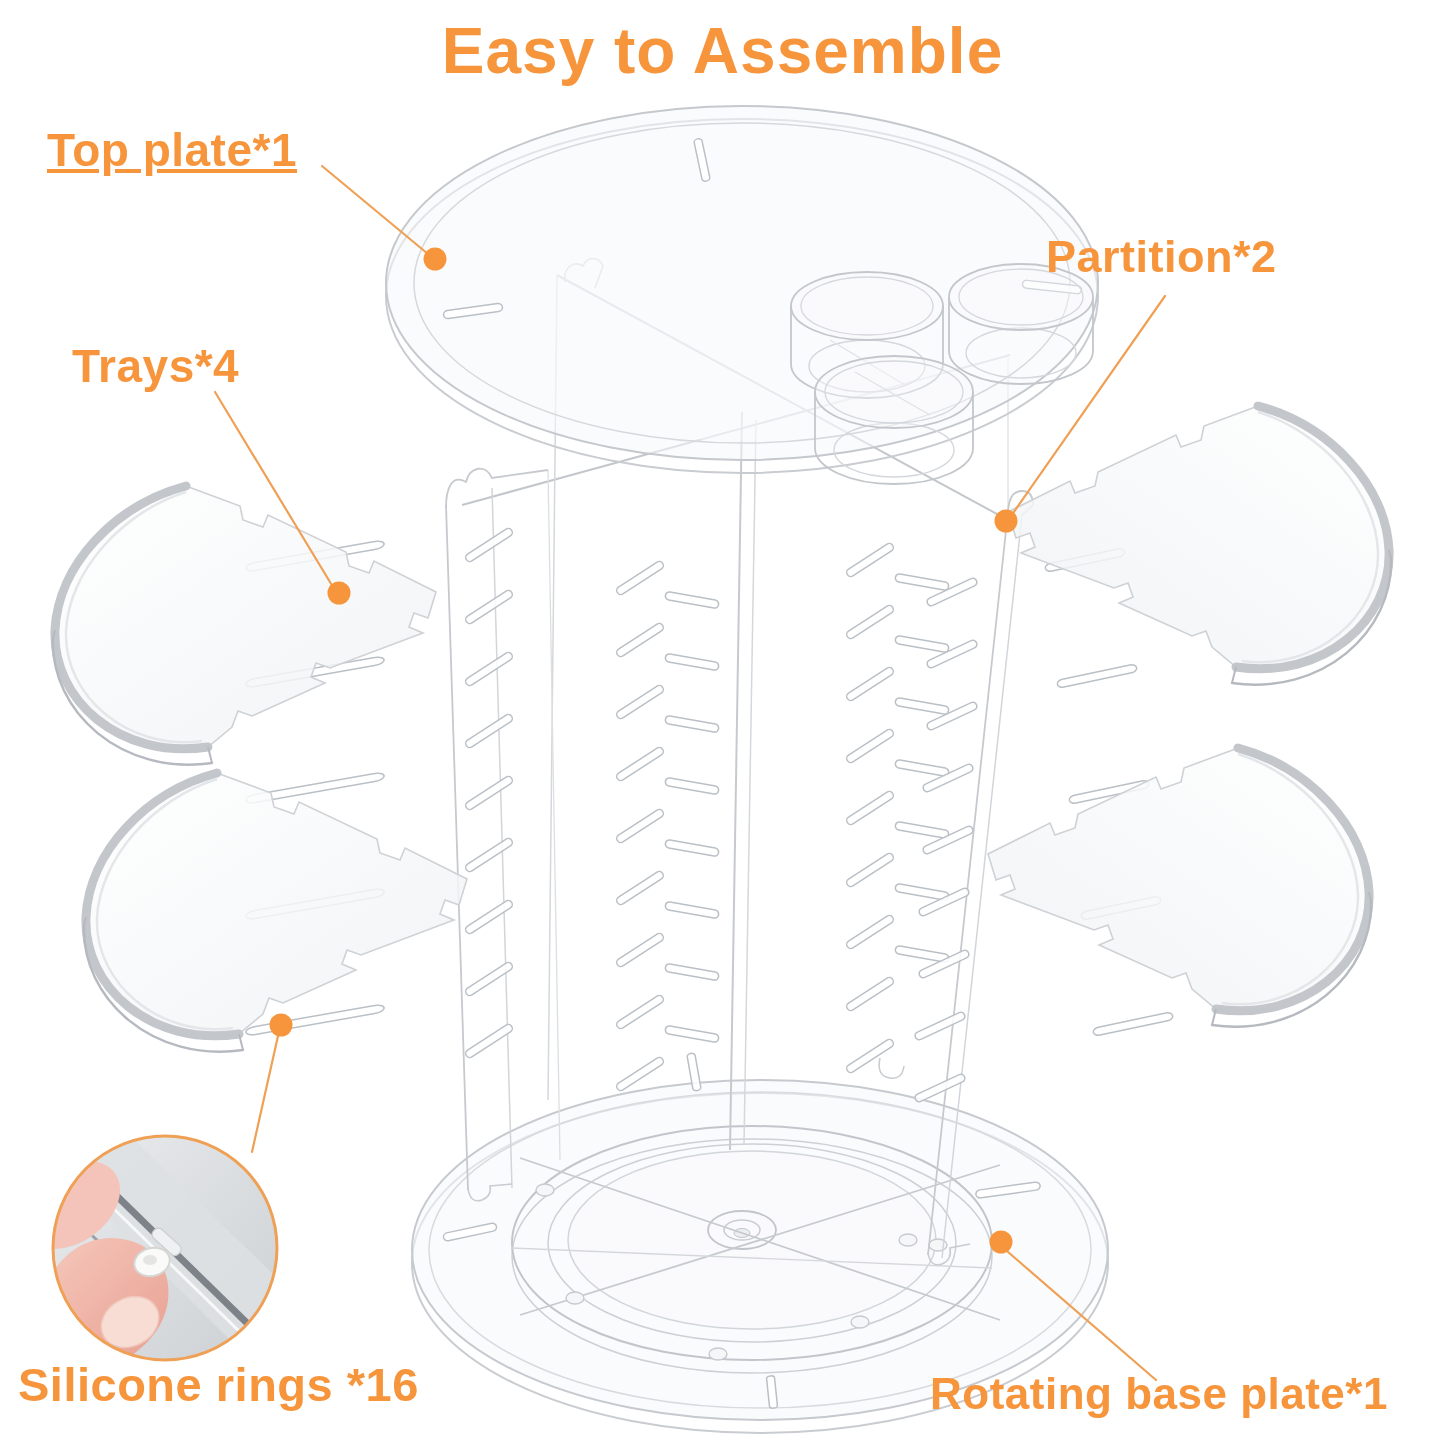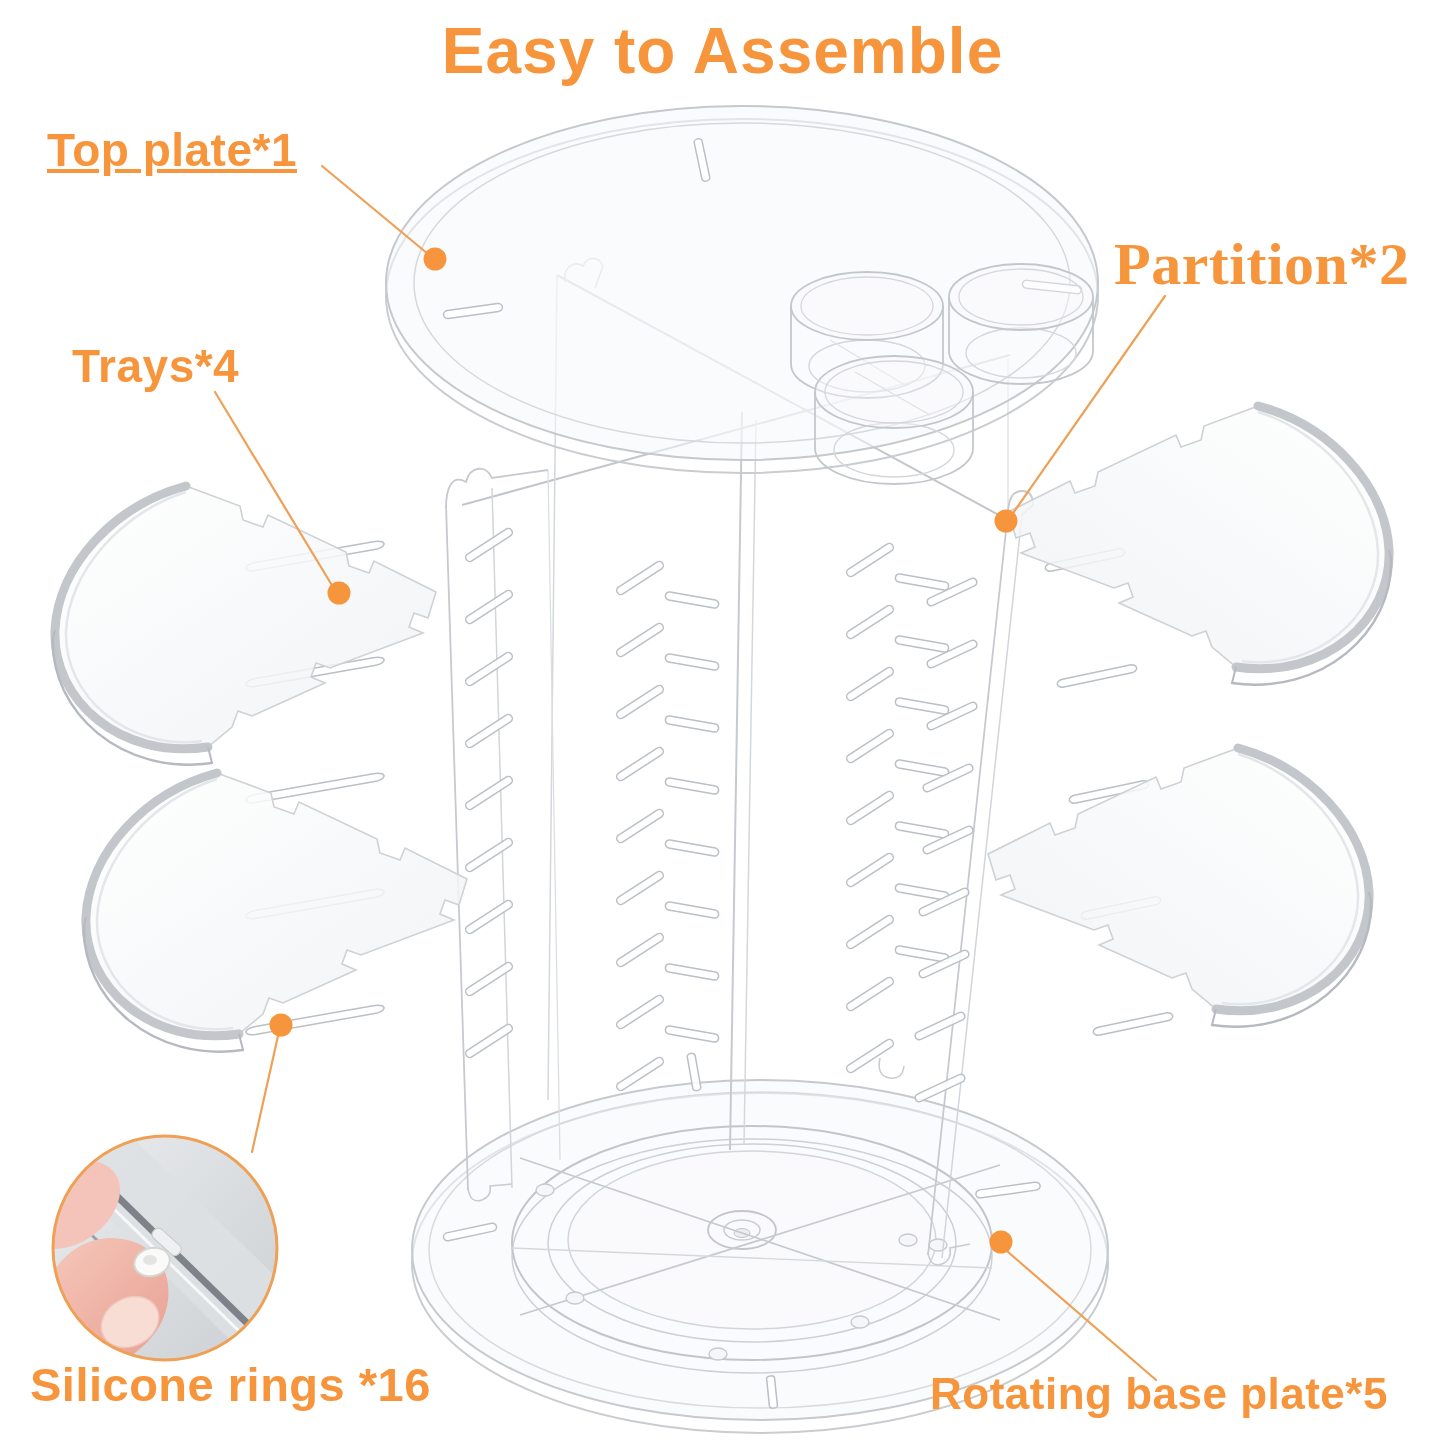--- a/index.html
+++ b/index.html
@@ -28,22 +28,22 @@
     position:absolute;
     left:0;right:0;top:14px;
     text-align:center;
     color:var(--accent);
     font-weight:700;
     font-size:64px;
     letter-spacing:1px;
   }
   .lbl-topplate{left:47px;top:126px;font-size:46px;text-decoration:underline;}
   .lbl-trays{left:72px;top:342px;font-size:46px;text-align:right;}
-  .lbl-partition{left:1114px;top:233px;font-size:60px;font-family:Liberation Serif, serif;}
-  .lbl-silicone{left:30px;top:1360px;font-size:47px;}
+  .lbl-partition{left:1046px;top:233px;font-size:45px;}
+  .lbl-silicone{left:18px;top:1360px;font-size:47px;}
   .lbl-rotating{left:930px;top:1371px;font-size:44px;}
 </style>
 </head>
 <body>
 
 <div class="stage">
 
   <svg width="1445" height="1445" viewBox="0 0 1445 1445">
     <defs>
       <rect id="dash" x="-27" y="-4" width="54" height="8" rx="4" fill="rgba(255,255,255,0.85)" stroke="#bac0c6" stroke-width="1.5" vector-effect="non-scaling-stroke"></rect>
@@ -280,14 +280,14 @@
       </g>
       <circle cx="165" cy="1248" r="112" fill="none" stroke="var(--leader)" stroke-width="3"></circle>
     </g>
   </svg>
 
   <div class="title">Easy to Assemble</div>
   <div class="lbl lbl-topplate">Top plate*1</div>
   <div class="lbl lbl-trays">Trays*4</div>
   <div class="lbl lbl-partition">Partition*2</div>
   <div class="lbl lbl-silicone">Silicone rings *16</div>
-  <div class="lbl lbl-rotating">Rotating base plate*5</div>
+  <div class="lbl lbl-rotating">Rotating base plate*1</div>
 </div>
 
 </body></html>

